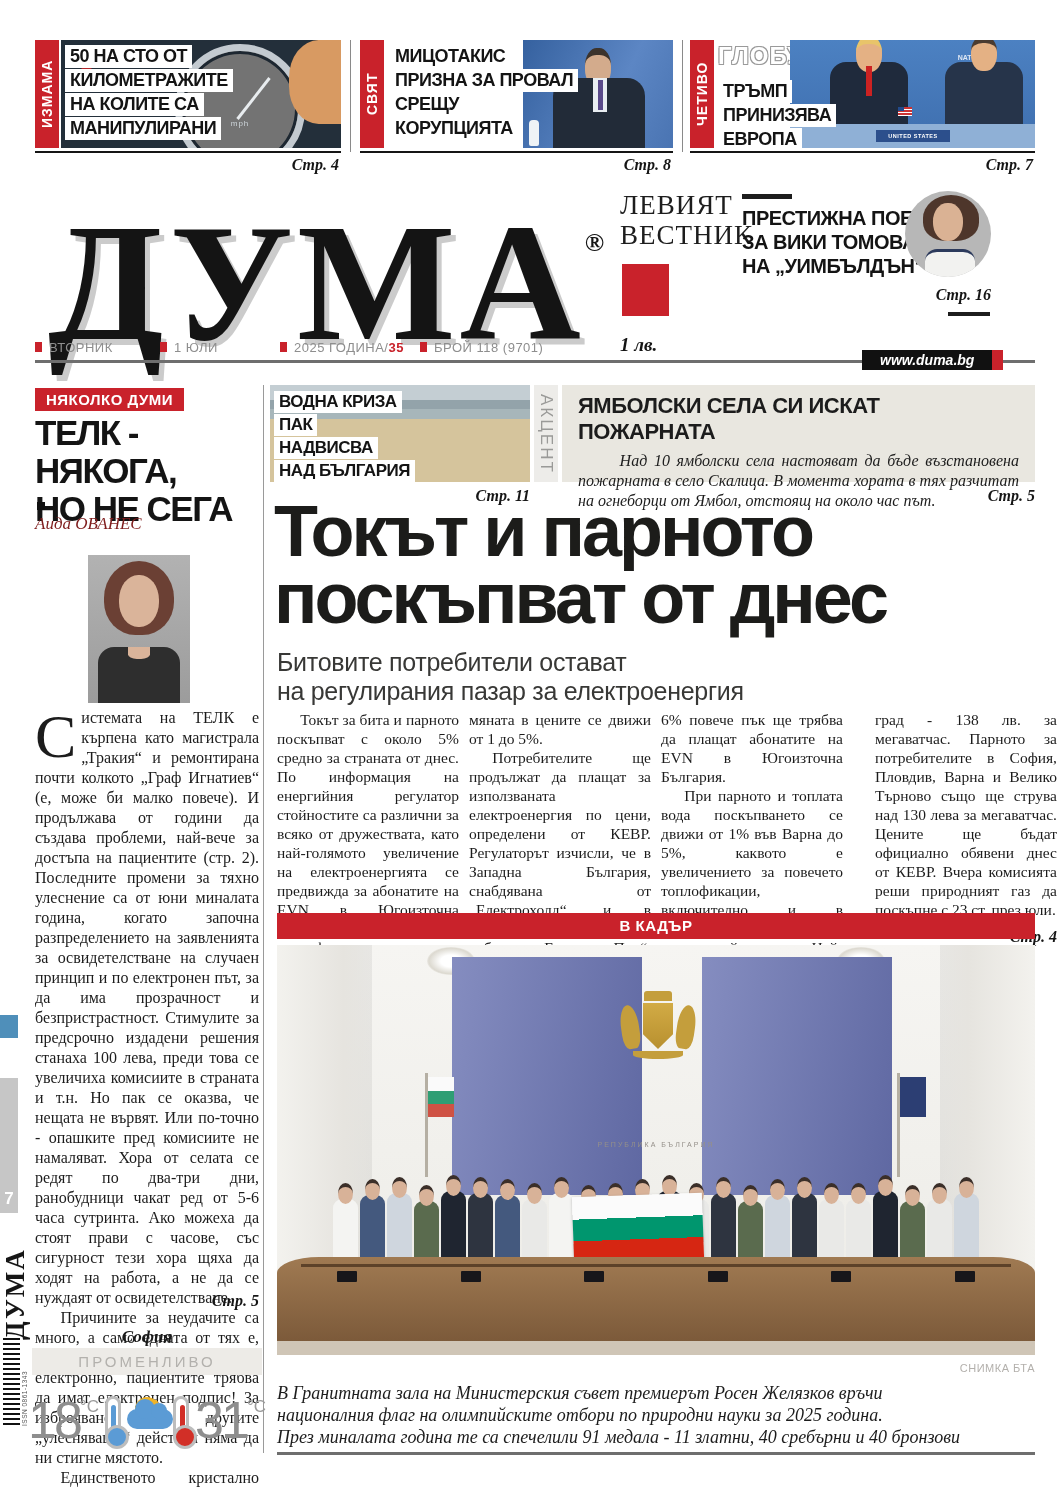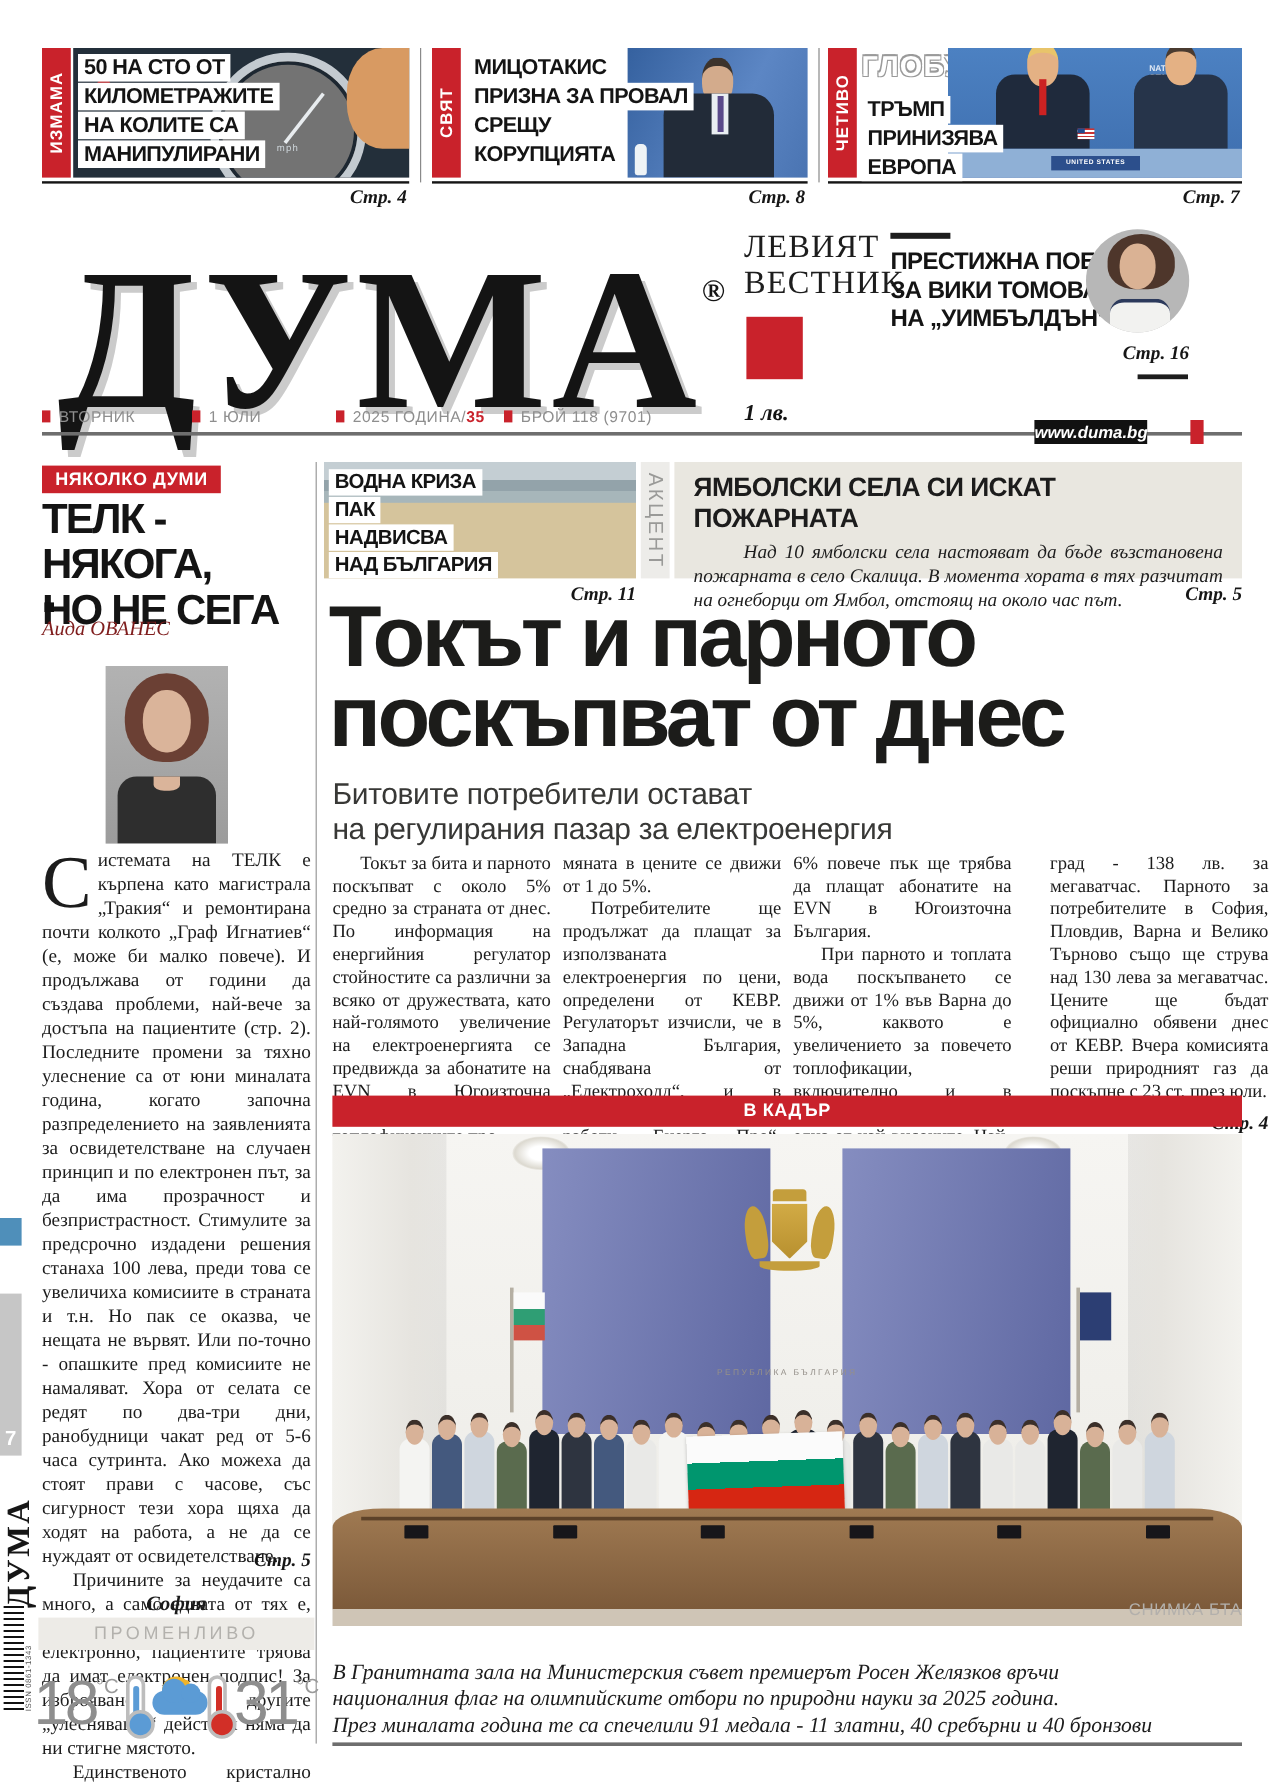--- a/index.html
+++ b/index.html
@@ -75,21 +75,21 @@
   .promo-page{position:absolute;left:905px;top:286px;width:86px;text-align:right;}
   .promo-dash2{position:absolute;left:948px;top:312px;width:42px;height:4px;background:#1d1d1d;}
 
   
   .dl-item{position:absolute;top:340px;font-size:13px;color:#8e8e8e;letter-spacing:0.5px;}
   .dl-item i{display:inline-block;width:7px;height:10px;background:#c9222b;margin-right:7px;}
   .dl-red{color:#c9222b;font-weight:bold;}
   .price{position:absolute;left:620px;top:334px;font-family:"Liberation Serif",serif;font-style:italic;font-weight:bold;font-size:19px;color:#141414;}
   .dl-rule{position:absolute;left:35px;top:360px;width:1000px;height:3px;background:#6e6e6e;}
   .sitebox{position:absolute;left:862px;top:350px;height:20px;background:#111;color:#fff;
-           font-style:italic;font-weight:bold;font-size:14px;line-height:20px;padding:0 0;}
+           font-style:italic;font-weight:bold;font-size:14px;line-height:20px;padding:0 18px;}
   .sitebox-sq{position:absolute;left:992px;top:350px;width:11px;height:20px;background:#c9222b;}
 
   
   .m-blue{position:absolute;left:0;top:1015px;width:18px;height:23px;background:#4f8fba;}
   .m-tab{position:absolute;left:0;top:1078px;width:18px;height:135px;background:#c6c6c6;}
   .m-tab b{position:absolute;left:0;bottom:4px;width:100%;text-align:center;color:#fff;font-size:17px;}
   .m-duma{position:absolute;left:0;top:1222px;height:118px;writing-mode:vertical-rl;transform:rotate(180deg);
           font-family:"Liberation Serif",serif;font-weight:bold;font-size:27px;letter-spacing:2px;color:#161616;}
   .barcode{position:absolute;left:3px;top:1338px;width:17px;height:88px;
            background:repeating-linear-gradient(180deg,#111 0 2px,#fff 2px 5px);}
@@ -191,21 +191,21 @@
   .crowd i:nth-child(7n+3){background:#cfd6de;}
   .crowd i:nth-child(6n+4){background:#5a6b4e;height:78px;}
   .crowd i:nth-child(8n+5){background:#1f2530;height:88px;}
   .bigflag{position:absolute;left:296px;top:250px;width:130px;height:66px;transform:rotate(-2deg);
            background:linear-gradient(180deg,#fbfbfb 0 34%,#00966e 34% 67%,#d62612 67%);box-shadow:0 1px 3px rgba(0,0,0,0.25);}
   .desk{position:absolute;left:0;right:0;bottom:14px;height:84px;background:linear-gradient(#a07a52,#7c5a3a);border-radius:42px 42px 0 0 / 16px;}
   .desk::before{content:"";position:absolute;left:24px;right:24px;top:7px;height:3px;background:#5d4229;}
   .mons{position:absolute;left:60px;right:60px;top:14px;display:flex;justify-content:space-between;}
   .mons i{width:20px;height:11px;background:#17161a;border-radius:1px;}
   .floor{position:absolute;left:0;right:0;bottom:0;height:14px;background:#cfc5b6;}
-  .credit{position:absolute;left:277px;top:1333px;width:758px;text-align:right;font-size:14px;color:#b3b0ac;letter-spacing:0.5px;}
+  .credit{position:absolute;left:277px;top:1362px;width:758px;text-align:right;font-size:11px;color:#b3b0ac;letter-spacing:0.5px;}
   .caption{position:absolute;left:277px;top:1382px;width:758px;font-family:"Liberation Serif",serif;font-style:italic;font-size:18px;line-height:22px;color:#1c1c1c;}
   .brule{position:absolute;left:277px;top:1452px;width:758px;height:3px;background:#6e6e6e;}
 </style>
 </head>
 <body>
 
 <div id="page">
 
   <div class="teaser t1">
     <div class="vtab">

